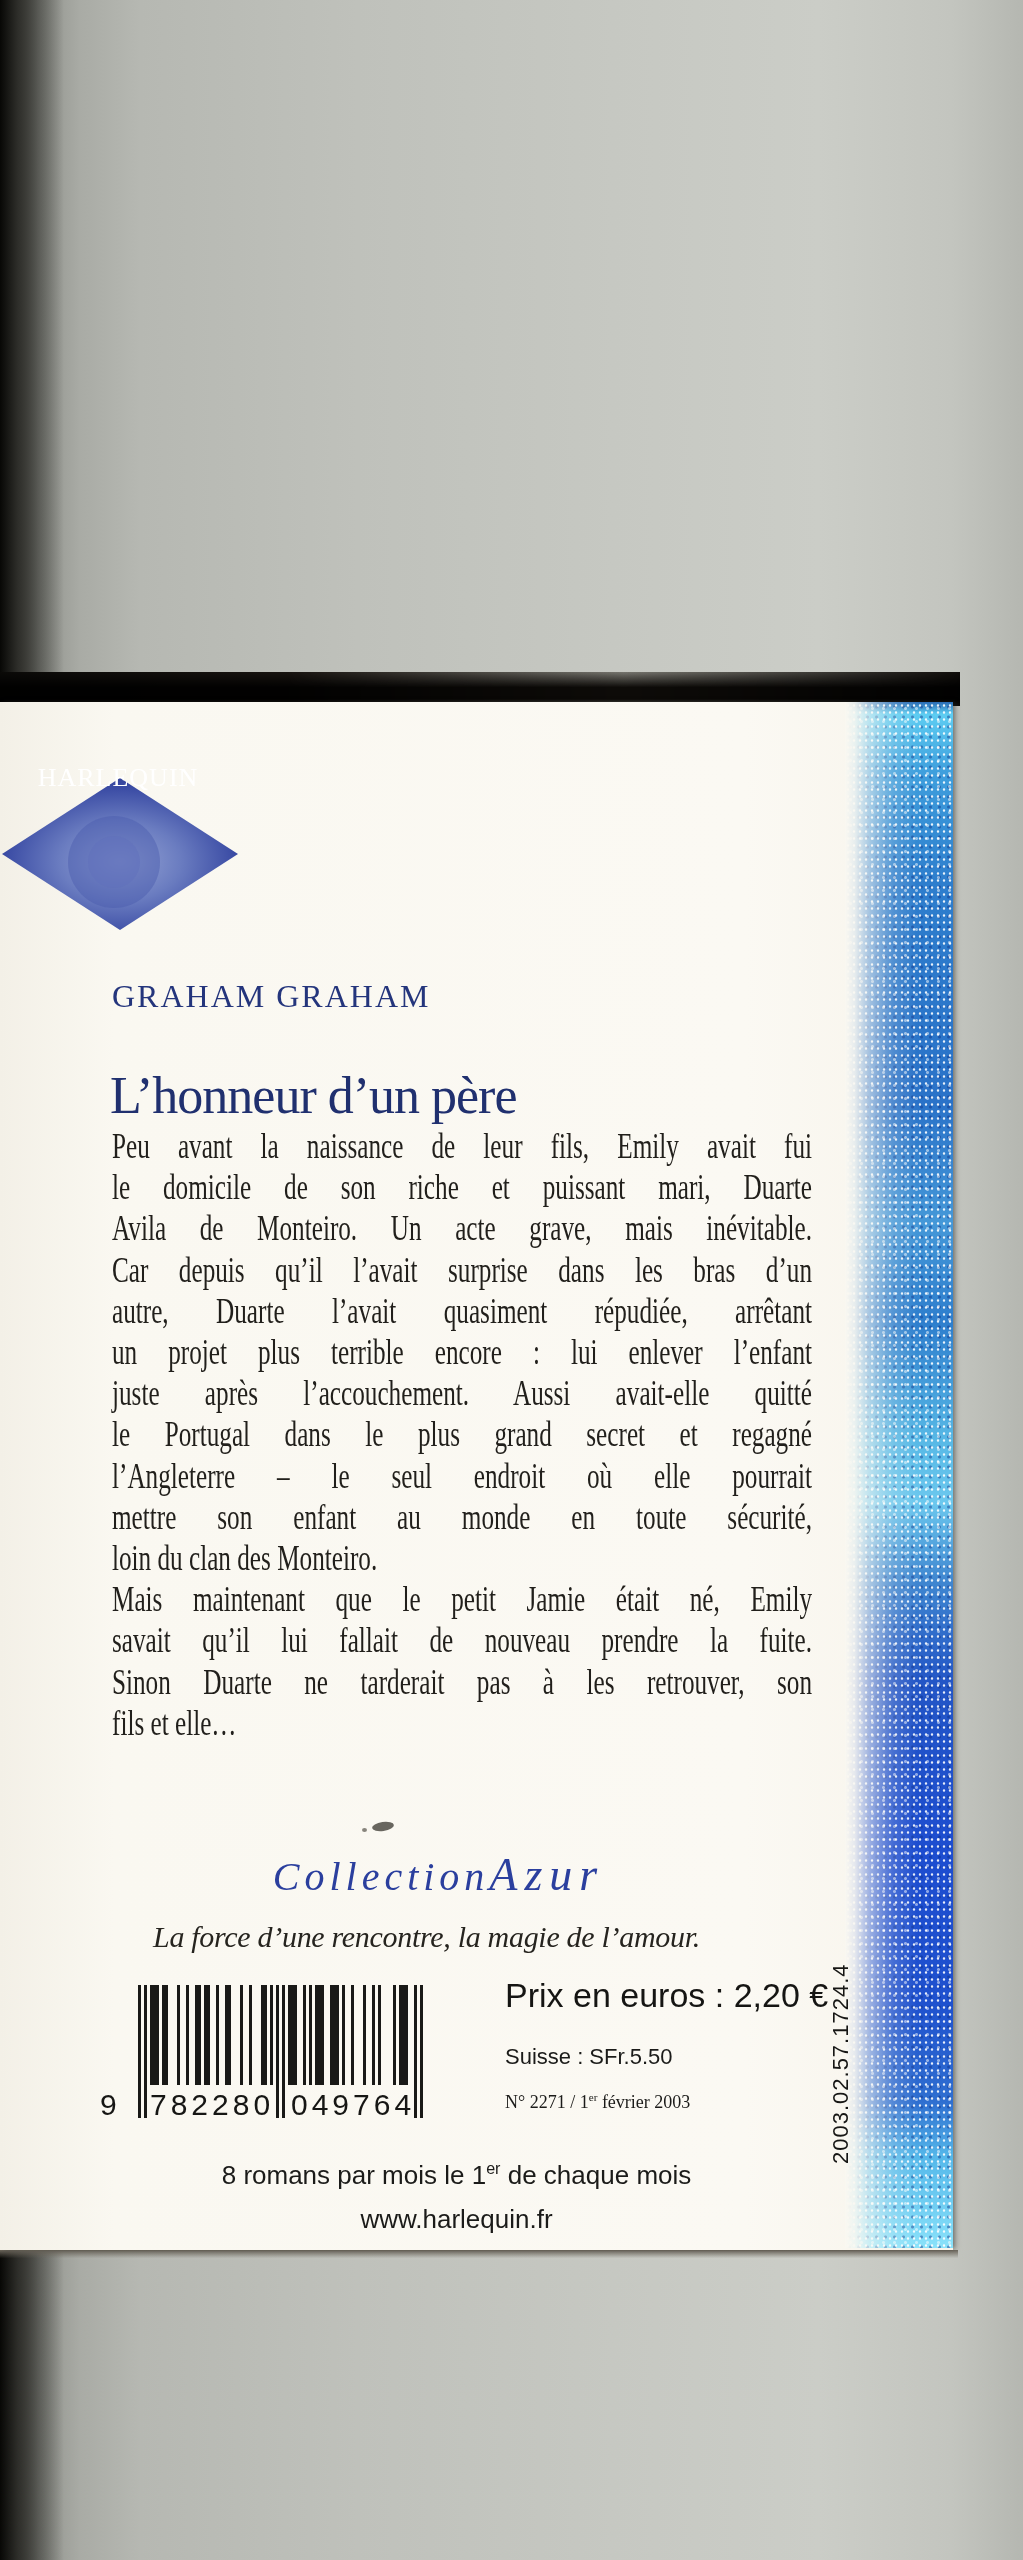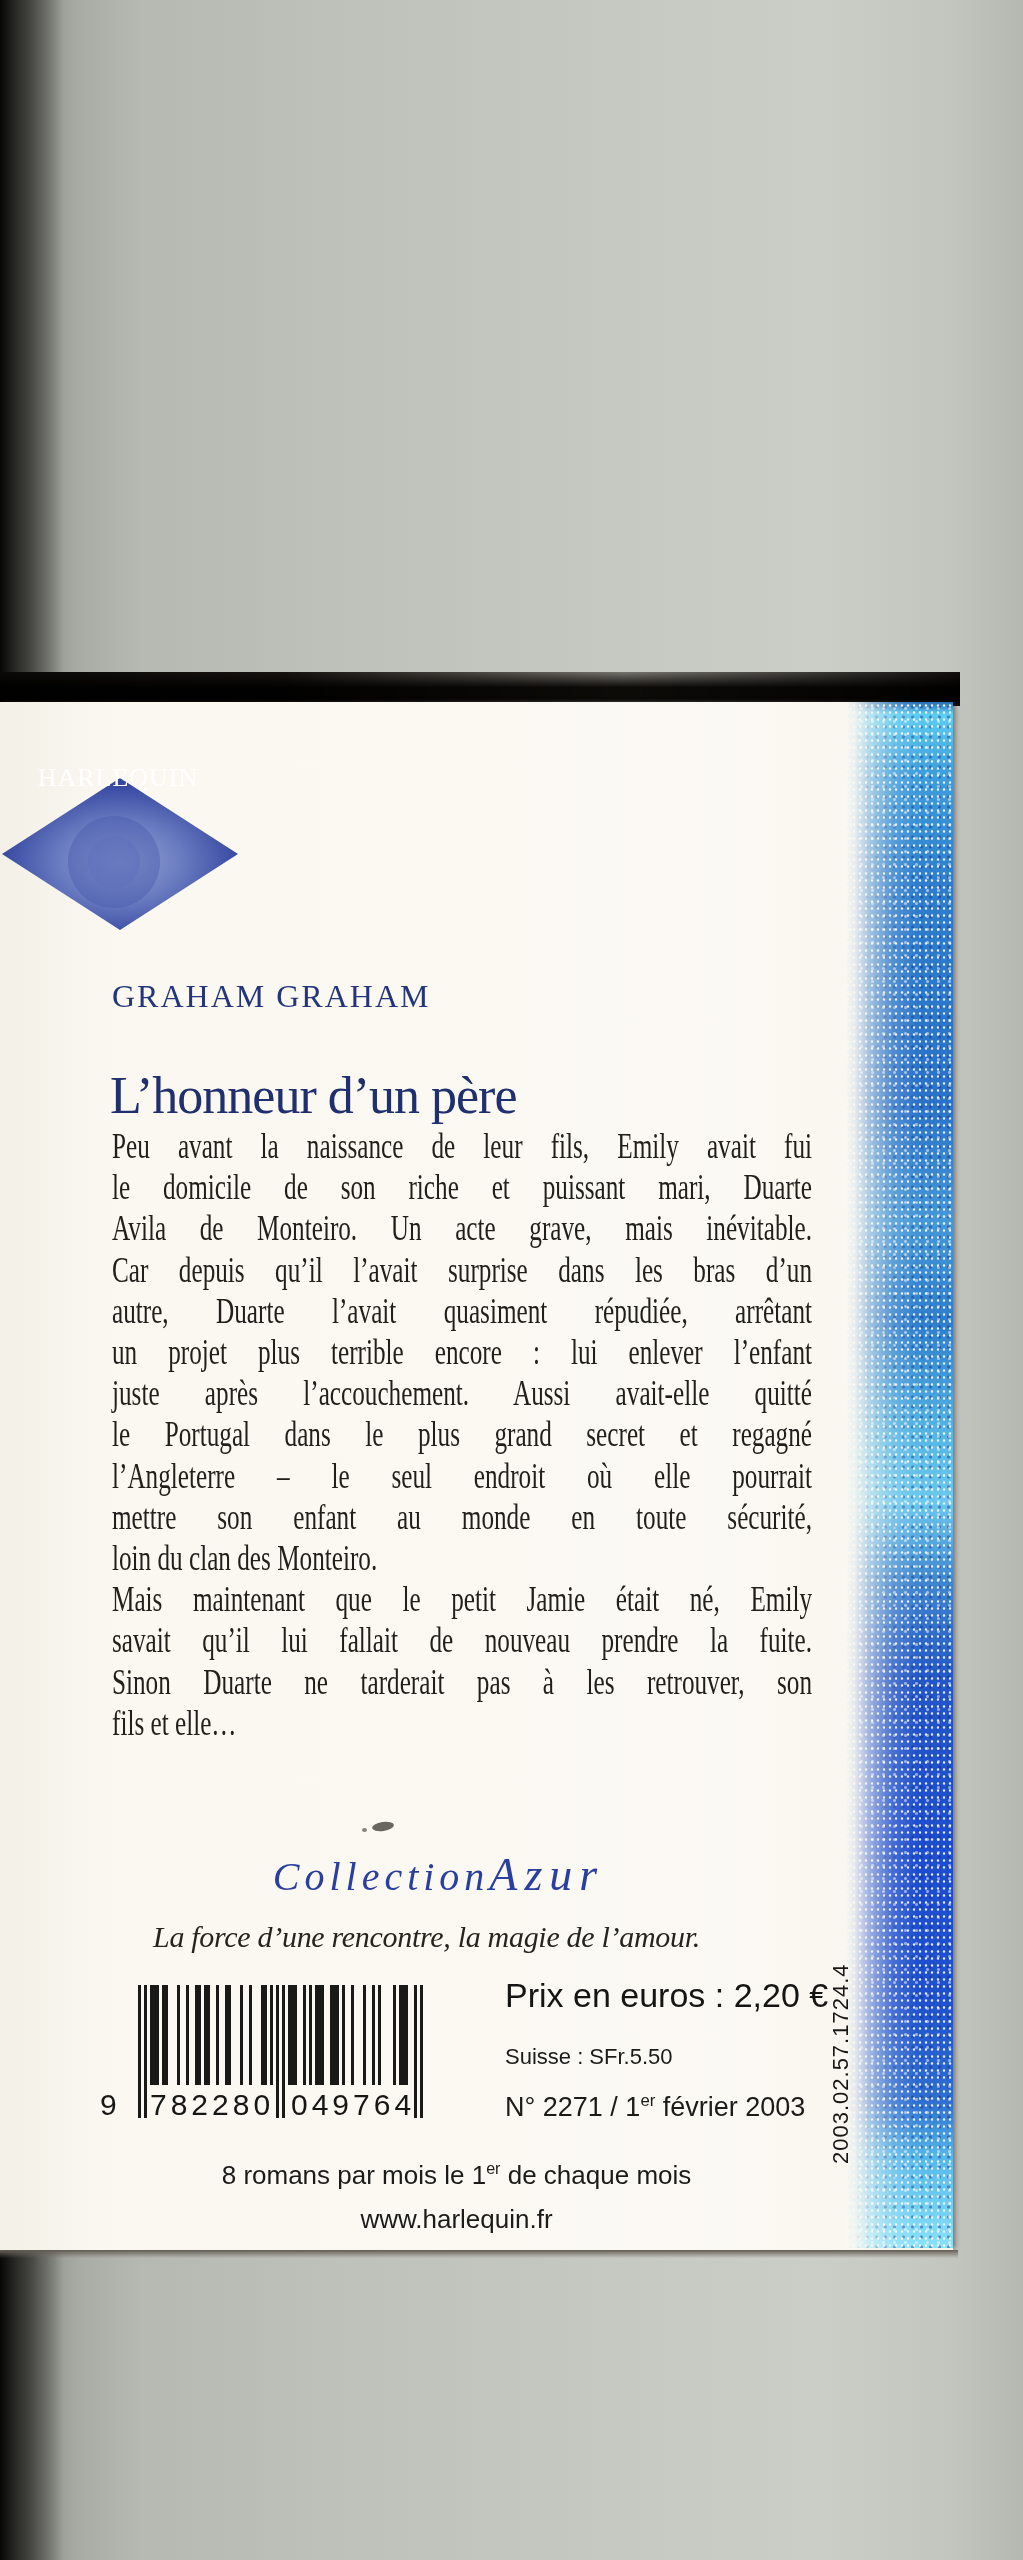--- a/index.html
+++ b/index.html
@@ -44,21 +44,21 @@
   #tagline{left:-50px;top:1218px;width:953px;text-align:center;font-style:italic;
     font-size:30px;letter-spacing:-.3px;color:#26241f;}
   .sans{font-family:"Liberation Sans",sans-serif;}
   #barcode-svg{left:138px;top:1283px;}
   .bc-digit{color:#161614;font-size:30px;}
   #bc-lead{left:100px;top:1386px;}
   #bc-g1{left:150px;top:1386px;width:120px;text-align:center;letter-spacing:4px;}
   #bc-g2{left:291px;top:1386px;width:120px;text-align:center;letter-spacing:4px;}
   #price-euro{left:505px;top:1274px;font-size:34px;color:#151513;}
   #price-swiss{left:505px;top:1342px;font-size:22px;color:#1b1b19;}
-  #price-issue{left:505px;top:1390px;font-size:27px;color:#1b1b19;}
+  #price-issue{left:505px;top:1390px;font-size:18px;color:#1b1b19;font-family:Liberation Serif, serif;}
   sup{font-size:.62em;vertical-align:super;line-height:0;}
   #footer-1{left:-20px;top:1458px;width:953px;text-align:center;font-size:26px;color:#1b1b19;}
   #footer-2{left:-20px;top:1502px;width:953px;text-align:center;font-size:26px;color:#1b1b19;}
   #side-code{left:741px;top:1349px;width:200px;height:26px;transform:rotate(-90deg);
     text-align:center;font-size:22px;letter-spacing:1px;color:#161614;}
 </style>
 </head>
 <body>
 
 <div id="scan">

